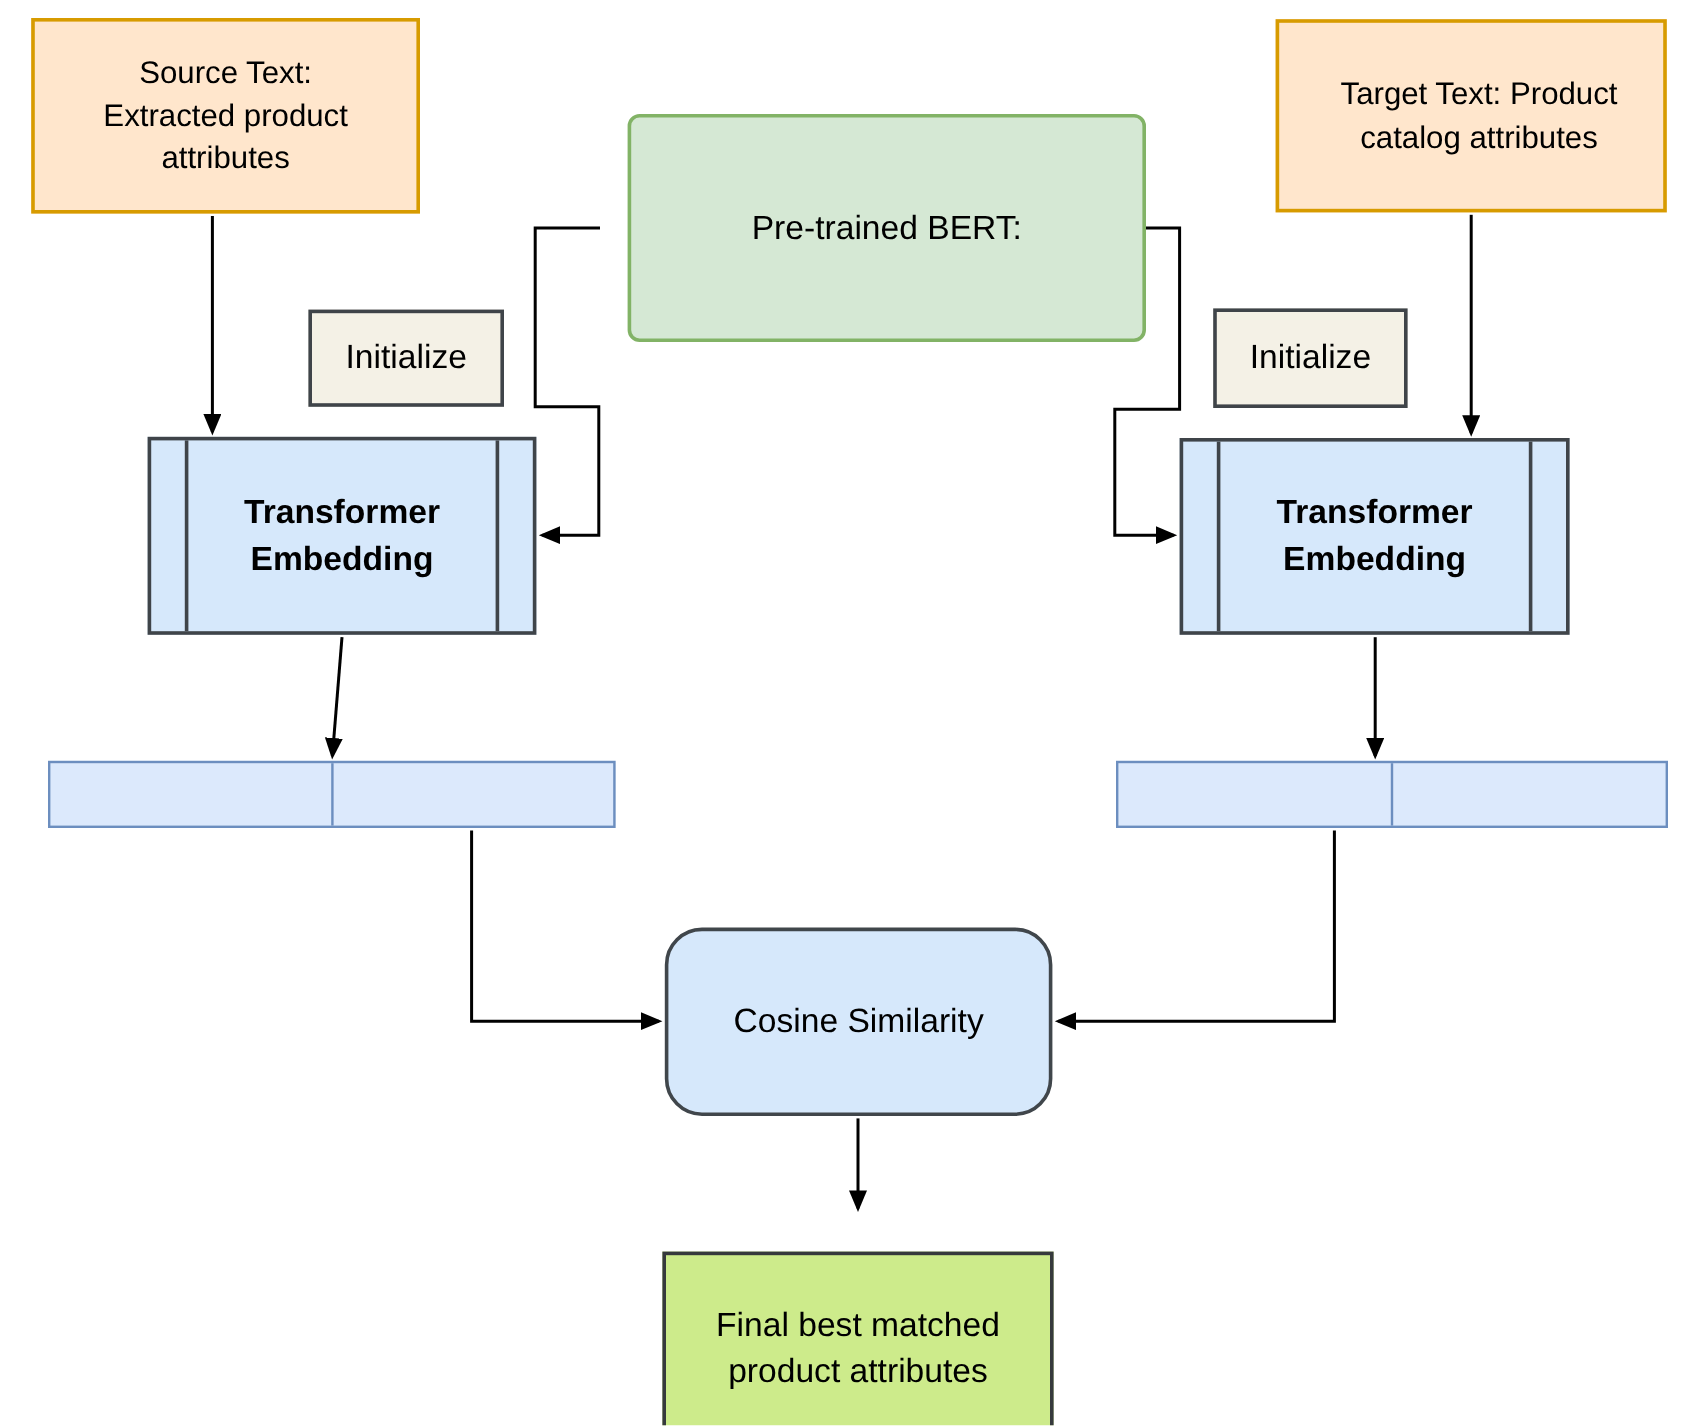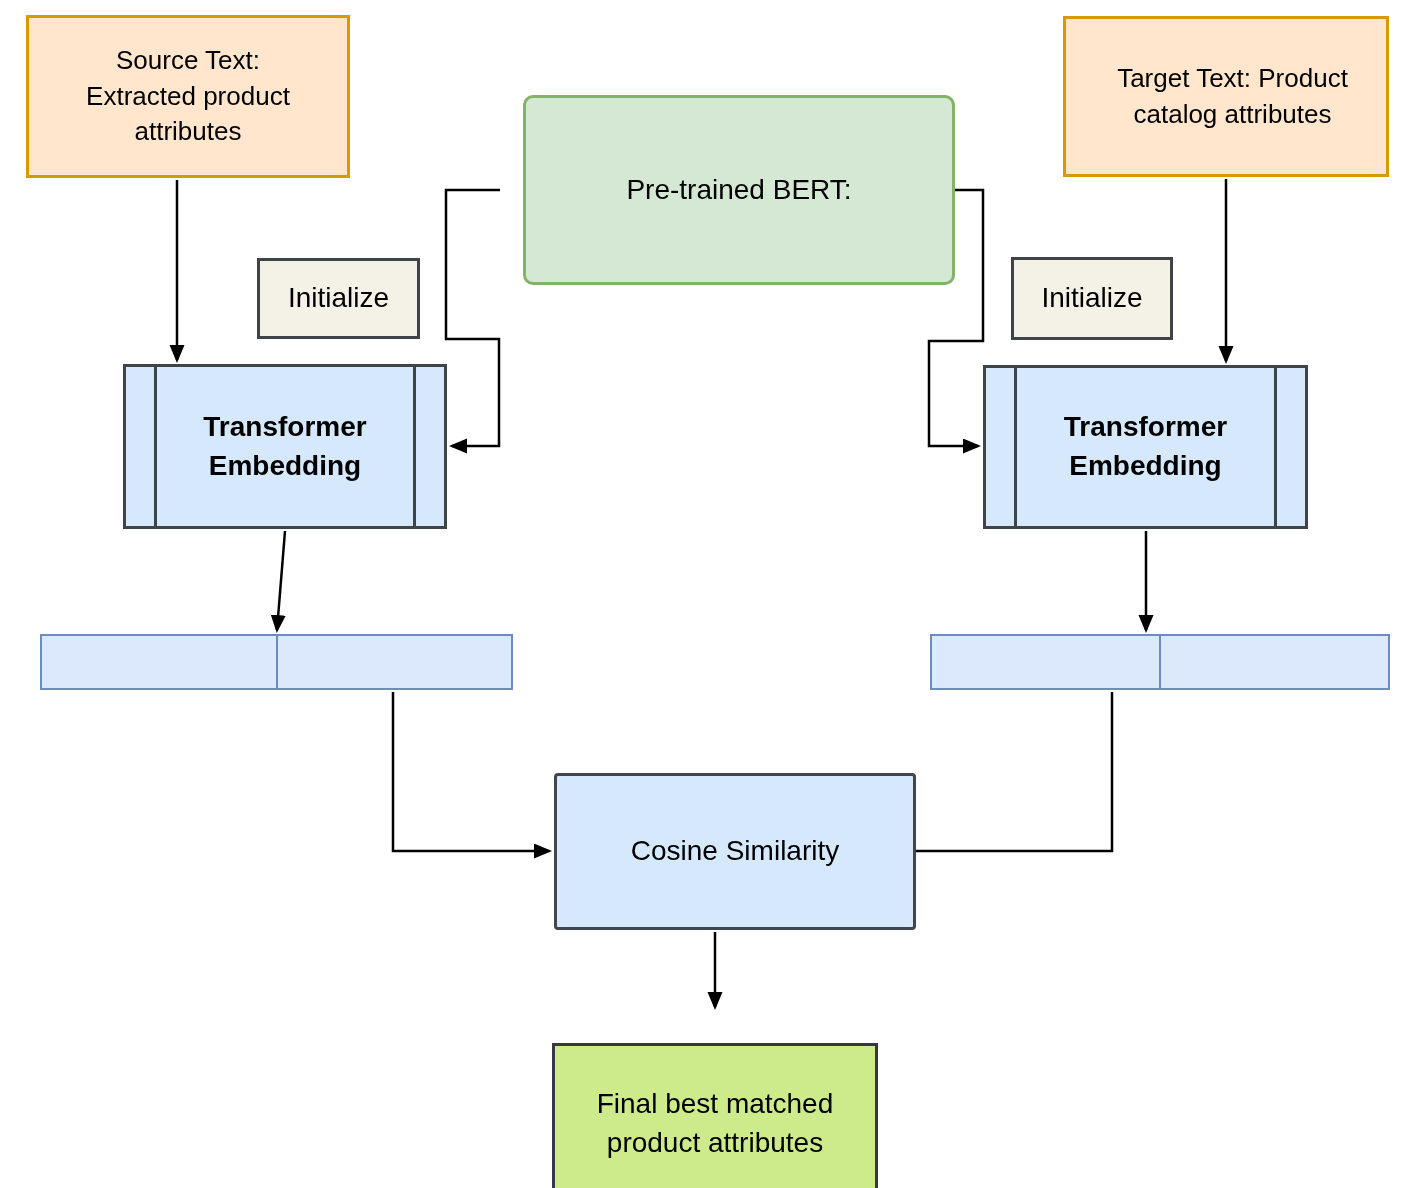--- a/index.html
+++ b/index.html
@@ -22,21 +22,21 @@
   .te-box{border-width:3px;font-size:28px;font-weight:bold;}
   .te-left{left:123px;top:364px;width:324px;height:165px;}
   .te-right{left:983px;top:365px;width:325px;height:164px;}
   .stripe{position:absolute;top:0;bottom:0;width:3px;}
   .stripe-left{left:28px;}
   .stripe-right{right:28px;}
   .bar{border-width:2px;}
   .bar-left{left:40px;top:634px;width:473px;height:56px;}
   .bar-right{left:930px;top:634px;width:460px;height:56px;}
   .bar-divider{position:absolute;top:0;bottom:0;left:50%;width:2px;margin-left:-1px;}
-  .cosine-box{left:554px;top:773px;width:362px;height:157px;border-width:3px;border-radius:4px;font-size:28px;}
+  .cosine-box{left:554px;top:773px;width:323px;height:157px;border-width:3px;border-radius:31px;font-size:28px;}
   .final-box{left:552px;top:1011px;width:326px;height:162px;border-width:3px;font-size:28px;margin-top:32px;}
 </style>
 </head>
 <body>
 
 <div class="canvas">
 
   <svg class="edges" viewBox="0 0 1402 1188">
     <defs>
       <marker id="arrow" markerUnits="userSpaceOnUse" markerWidth="20" markerHeight="16" refX="15" refY="7.5" orient="auto">

